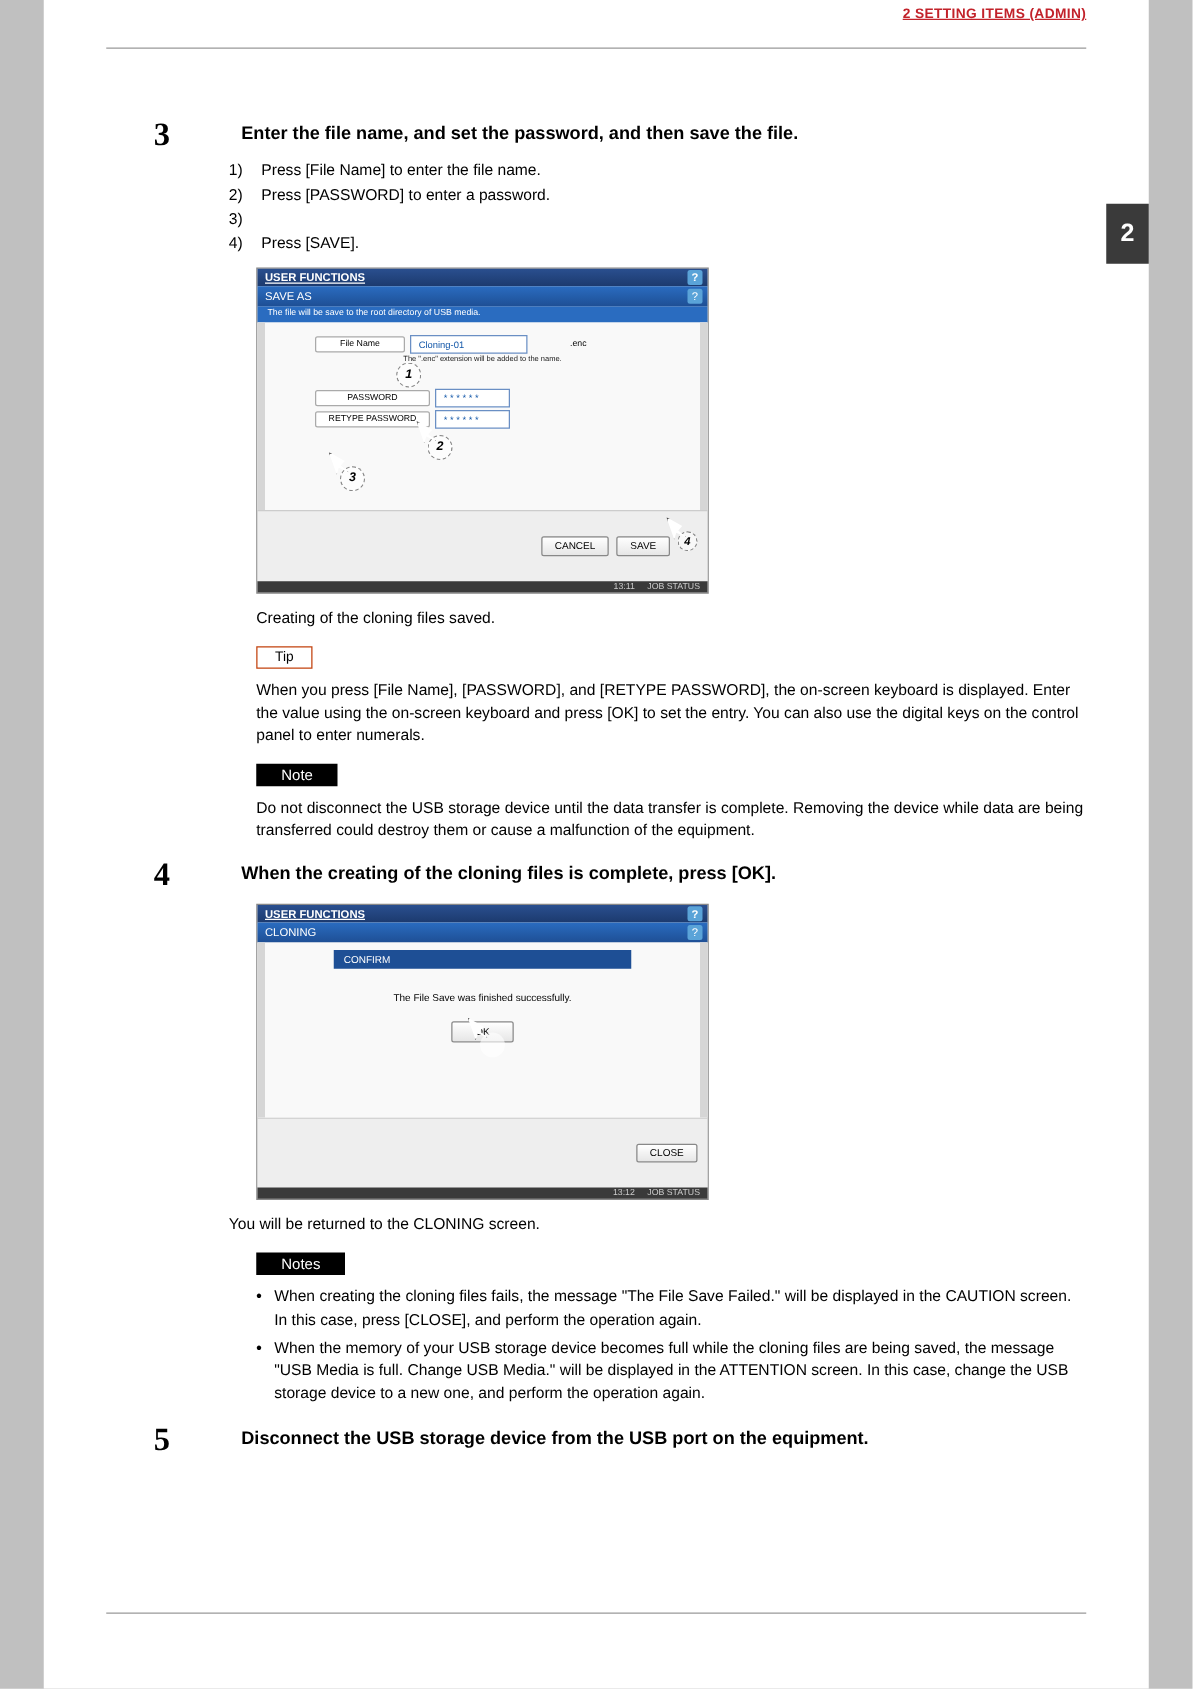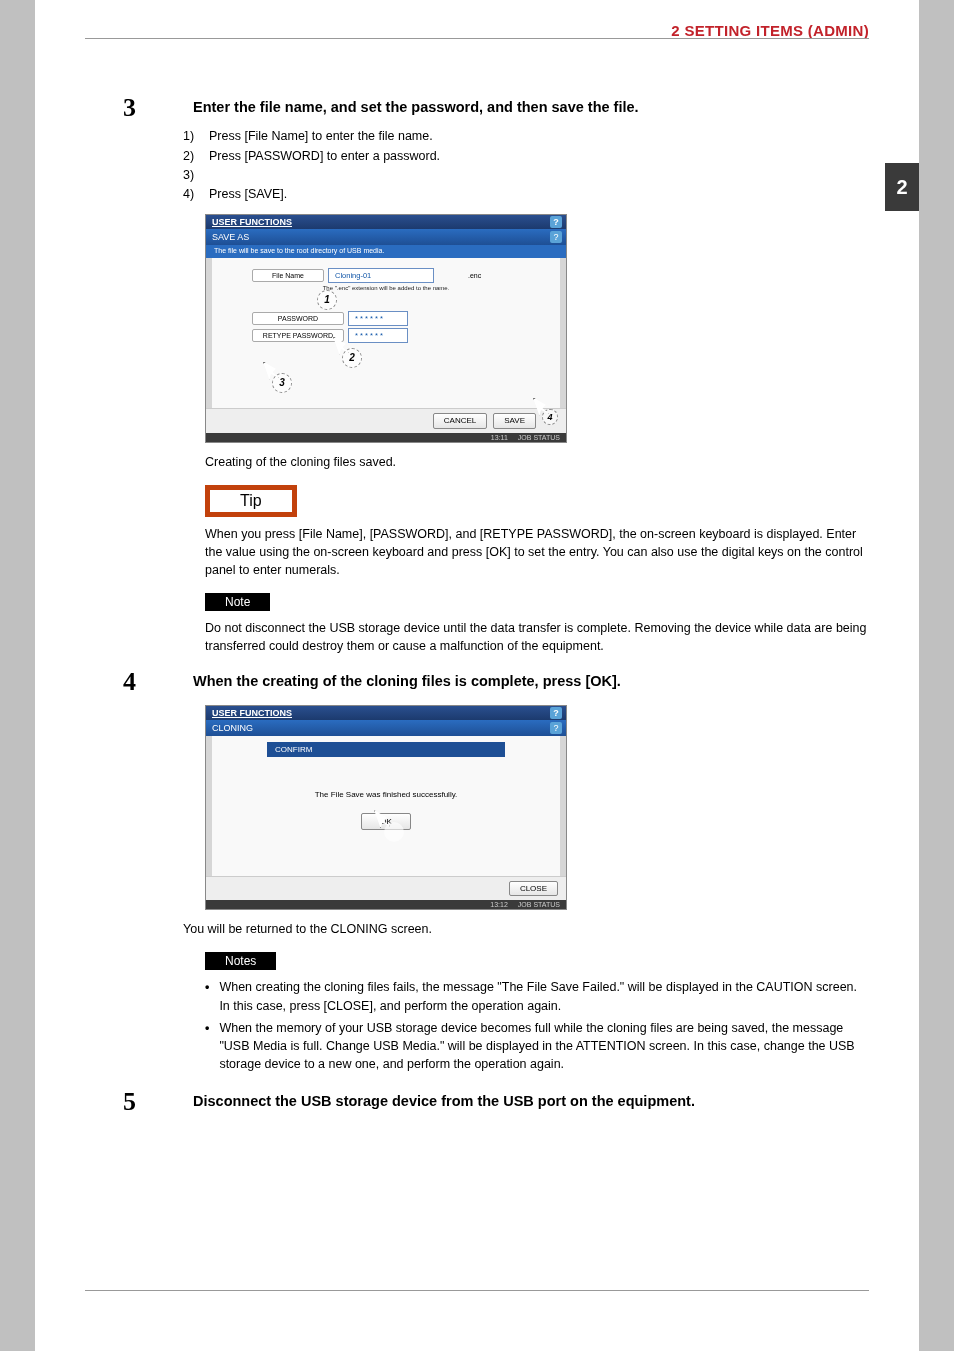--- a/index.html
+++ b/index.html
@@ -15,26 +15,27 @@
   .page {
     position: absolute;
     left: 35px;
     top: 0;
     width: 884px;
     height: 1351px;
     background: #fff;
   }
   .header-text {
     position: absolute;
-    top: 22px;
+    top: 5px;
     right: 50px;
-    font-size: 15px;
+    font-size: 11px;
     color: #c2222a;
     font-weight: bold;
     letter-spacing: 0.3px;
+    text-decoration: underline;
   }
   .hr-top {
     position: absolute;
     top: 38px;
     left: 50px;
     right: 50px;
     border-top: 1px solid #999;
   }
   .side-tab {
     position: absolute;
@@ -131,26 +132,26 @@
     position: relative;
   }
   .field-row { display: flex; align-items: center; gap: 4px; margin-bottom: 2px; }
   .field-lbl {
     border: 1px solid #aaa; background: #fff; padding: 2px 4px;
     font-size: 7px; width: 72px; text-align: center;
     border-radius: 2px;
   }
   .field-val {
     border: 1px solid #6a8fc4; background: #fff; padding: 2px 6px;
-    font-size: 7.5px; width: 106px; color: #1156a8;
+    font-size: 7.5px; width: 94px; color: #1156a8;
   }
   .field-ext { font-size: 7px; margin-left: 30px; }
   .field-note { font-size: 6px; margin: 2px 0 10px 0; color: #222; text-align: center; }
   .ss-btns {
-    display: flex; justify-content: flex-end; gap: 6px; padding: 4px 8px;
+    display: flex; justify-content: flex-end; gap: 6px; padding: 20px 8px;
     background: #eee; border-top: 1px solid #ccc;
   }
   .ss-btn {
     border: 1px solid #888; background: linear-gradient(#fff,#e6e6e6);
     padding: 2px 10px; font-size: 8px; border-radius: 2px;
   }
   .ss-footer {
     background: #3a3a3a; color: #ccc; font-size: 7px; padding: 1px 6px;
     display: flex; justify-content: flex-end; gap: 10px;
   }
@@ -164,32 +165,32 @@
   .ptr::before {
     content: ""; position: absolute; left: -10px; top: -12px;
     width: 14px; height: 16px;
     background: #fff;
     clip-path: polygon(0 0, 40% 100%, 50% 70%, 100% 90%, 60% 60%, 80% 40%);
     border: 1px solid #333;
   }
   .para { margin-left: 82px; margin-top: 6px; margin-bottom: 10px; font-size: 12.5px; line-height: 1.45; }
   .tip-box { margin-left: 82px; margin-top: 14px; margin-bottom: 8px; }
   .tip-lbl {
-    display: inline-block; border: 5px solid #c2410c; padding: 2px 30px;
-    font-size: 16px; background: #fff;
+    display: inline-block; border: 1px solid #c2410c; padding: 2px 14px;
+    font-size: 11px; background: #fff;
   }
   .note-lbl {
     display: inline-block; background: #000; color: #fff; padding: 2px 20px;
     font-size: 12px;
   }
   .bullets { margin-left: 82px; font-size: 12.5px; line-height: 1.45; }
   .bullets .b { display: flex; gap: 10px; margin-bottom: 4px; }
   .bullets .dot { font-weight: bold; }
   .ss2-body {
-    padding: 30px 40px 18px;
+    padding: 16px 40px 18px;
     background: #f9f9f9;
     min-height: 140px;
     border-left: 6px solid #d6d6d6;
     border-right: 6px solid #d6d6d6;
     text-align: center;
     position: relative;
   }
   .confirm-bar {
     position: absolute; top: 6px; left: 55px; right: 55px;
     background: #1e4f95; color: #fff; padding: 3px 8px;

